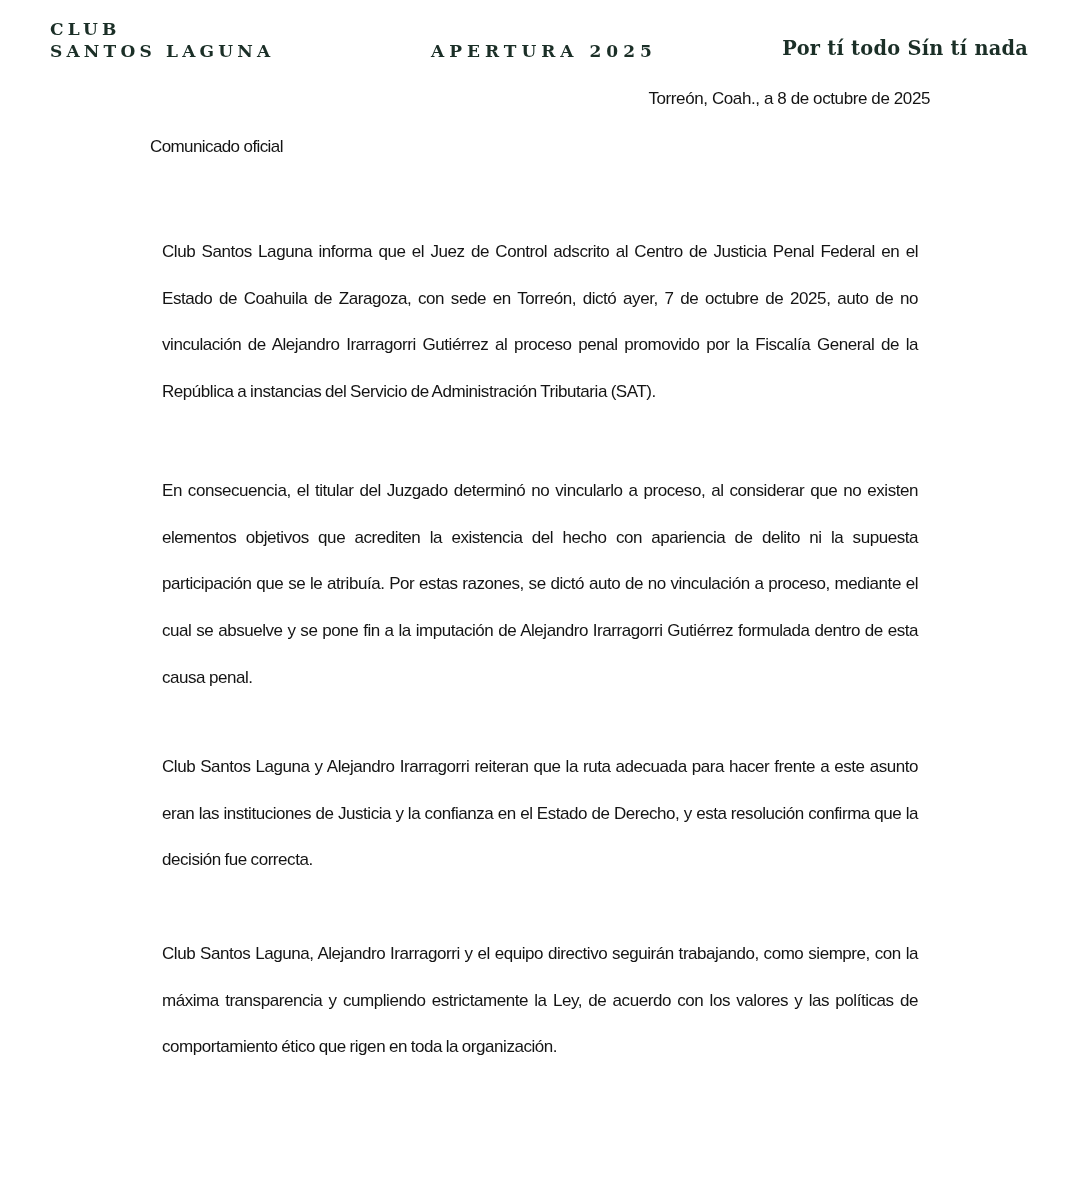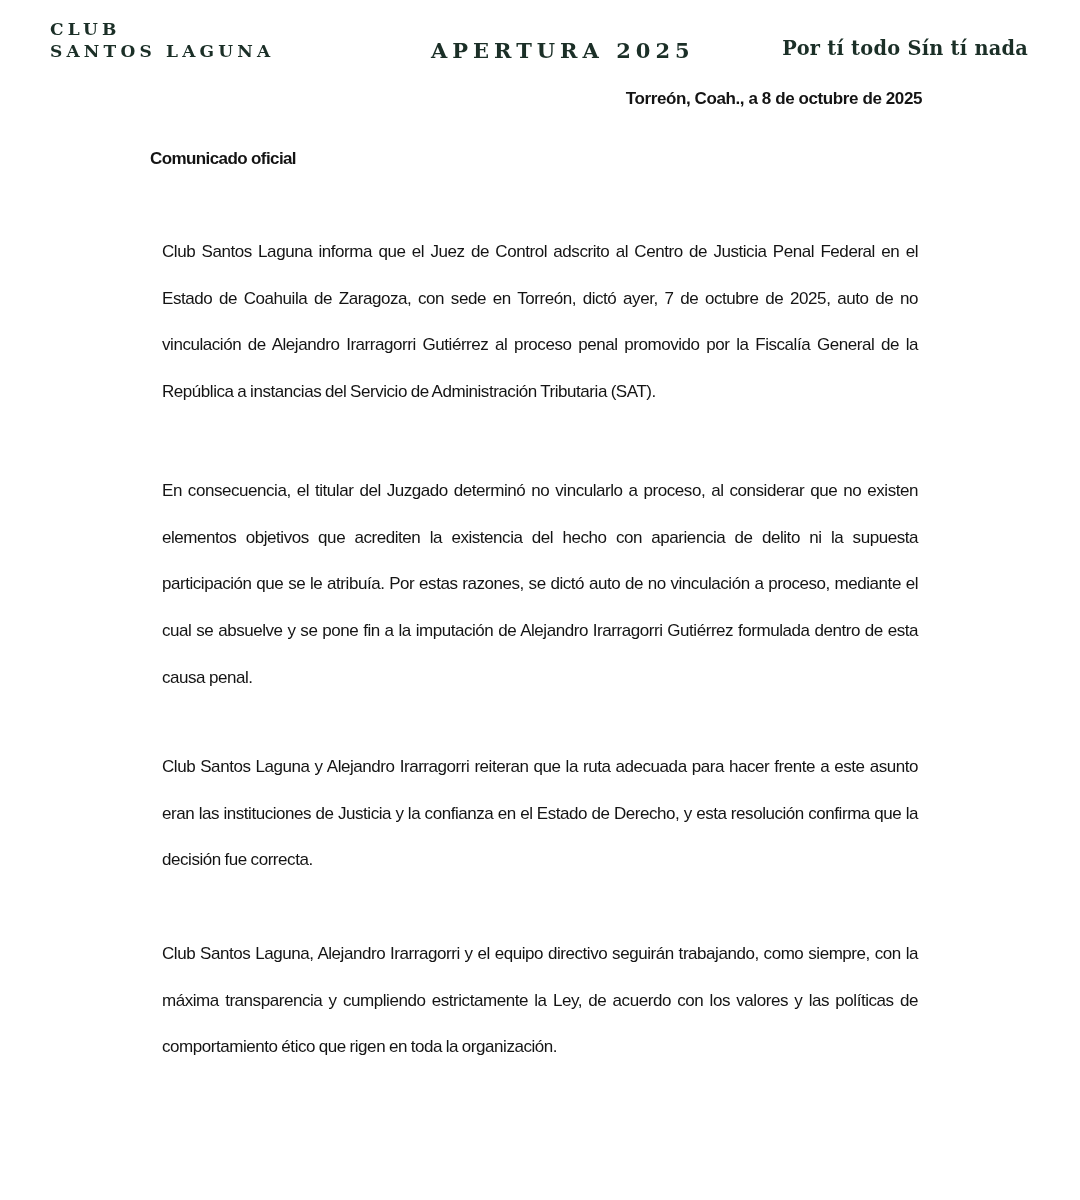--- a/index.html
+++ b/index.html
@@ -31,21 +31,21 @@
       line-height: 22px;
       color: #1b2f27;
     }
     .club-name span { display: block; }
     .tournament {
       position: absolute;
       left: 431px;
       top: 40px;
       font-family: "DejaVu Serif", serif;
       font-weight: bold;
-      font-size: 21px;
+      font-size: 17px;
       letter-spacing: 5px;
       line-height: 22px;
       color: #1b2f27;
     }
     .motto {
       position: absolute;
       right: 52px;
       top: 34px;
       font-family: "DejaVu Serif", serif;
       font-weight: bold;
@@ -62,35 +62,33 @@
       left: 150px;
       top: 0;
       width: 780px;
       font-family: "Liberation Sans", sans-serif;
       font-size: 17px;
       color: #141414;
     }
     .place-date {
       position: absolute;
       top: 88px;
-      right: 8px;
+      right: 0;
       white-space: nowrap;
       letter-spacing: -0.4px;
       line-height: 22px;
-      font-weight: bold;
     }
     .doc-title {
       position: absolute;
       top: 136px;
       left: 0;
-      font-weight: bold;
+      font-weight: normal;
       letter-spacing: -0.6px;
       line-height: 22px;
       white-space: nowrap;
-      margin-top: 12px;
     }
     .para {
       position: absolute;
       left: 0;
       width: 780px;
       line-height: 46.7px;
       text-align: justify;
       letter-spacing: -0.45px;
       word-spacing: -0.5px;
     }

